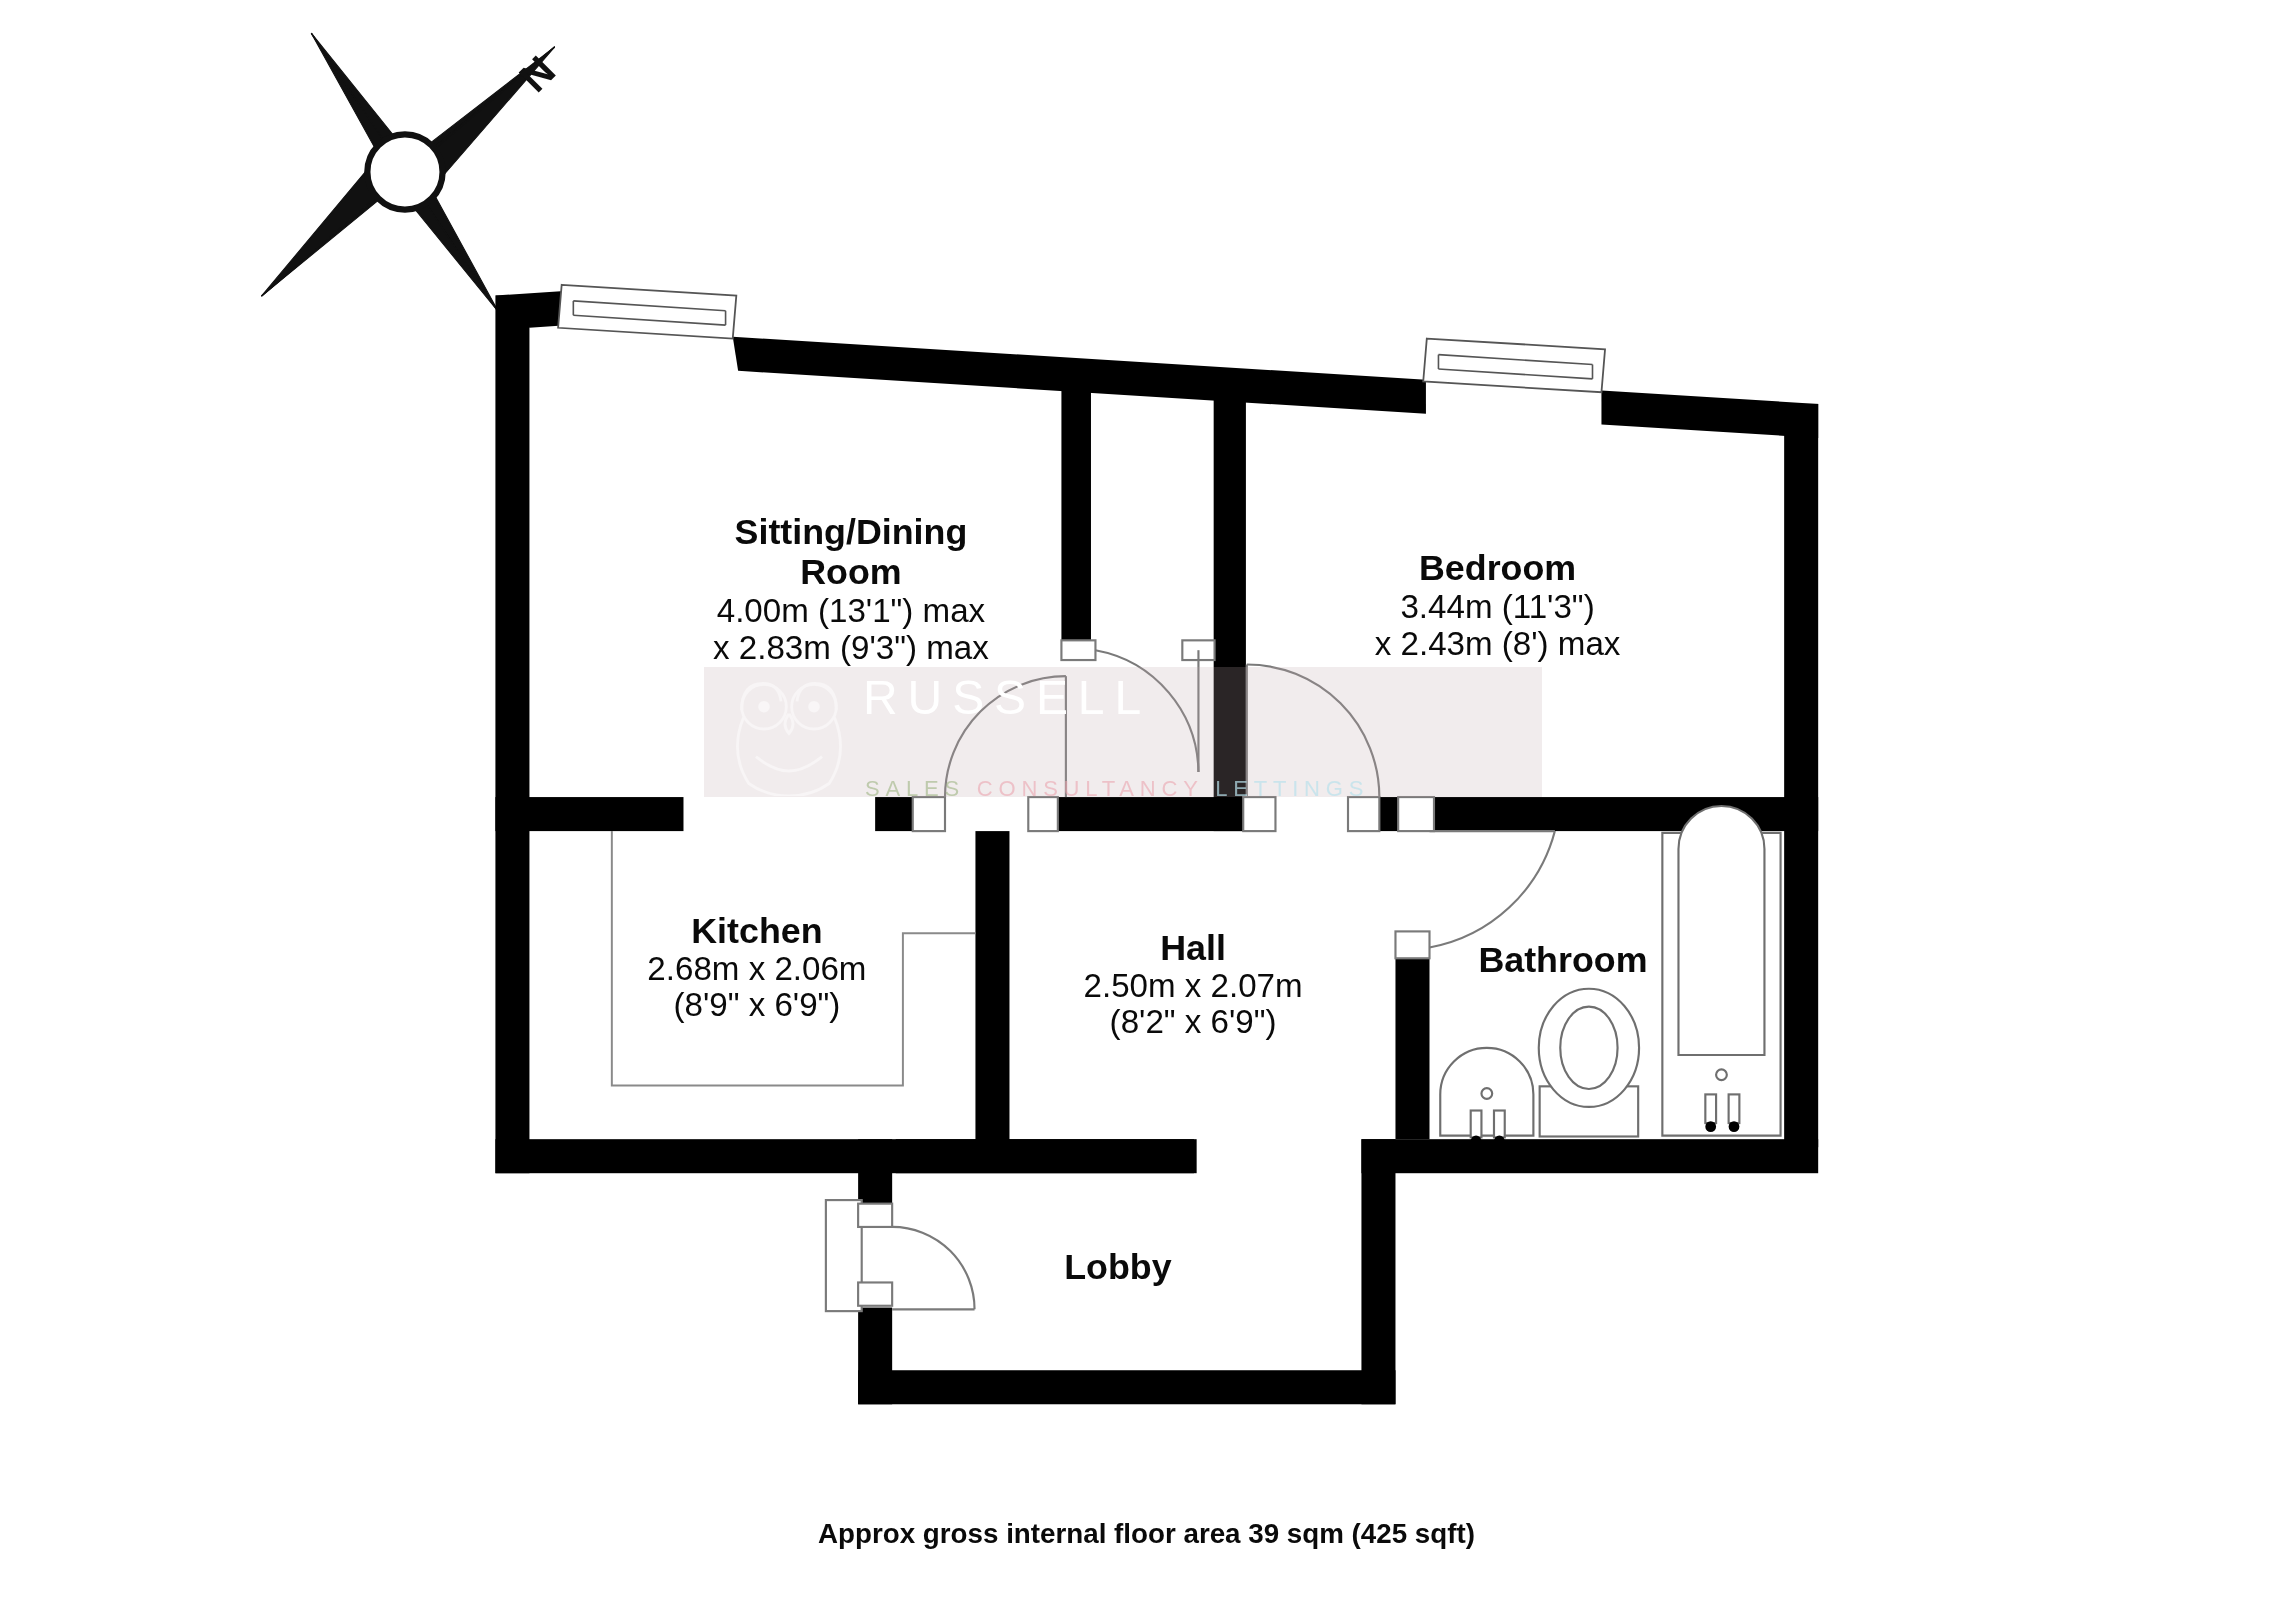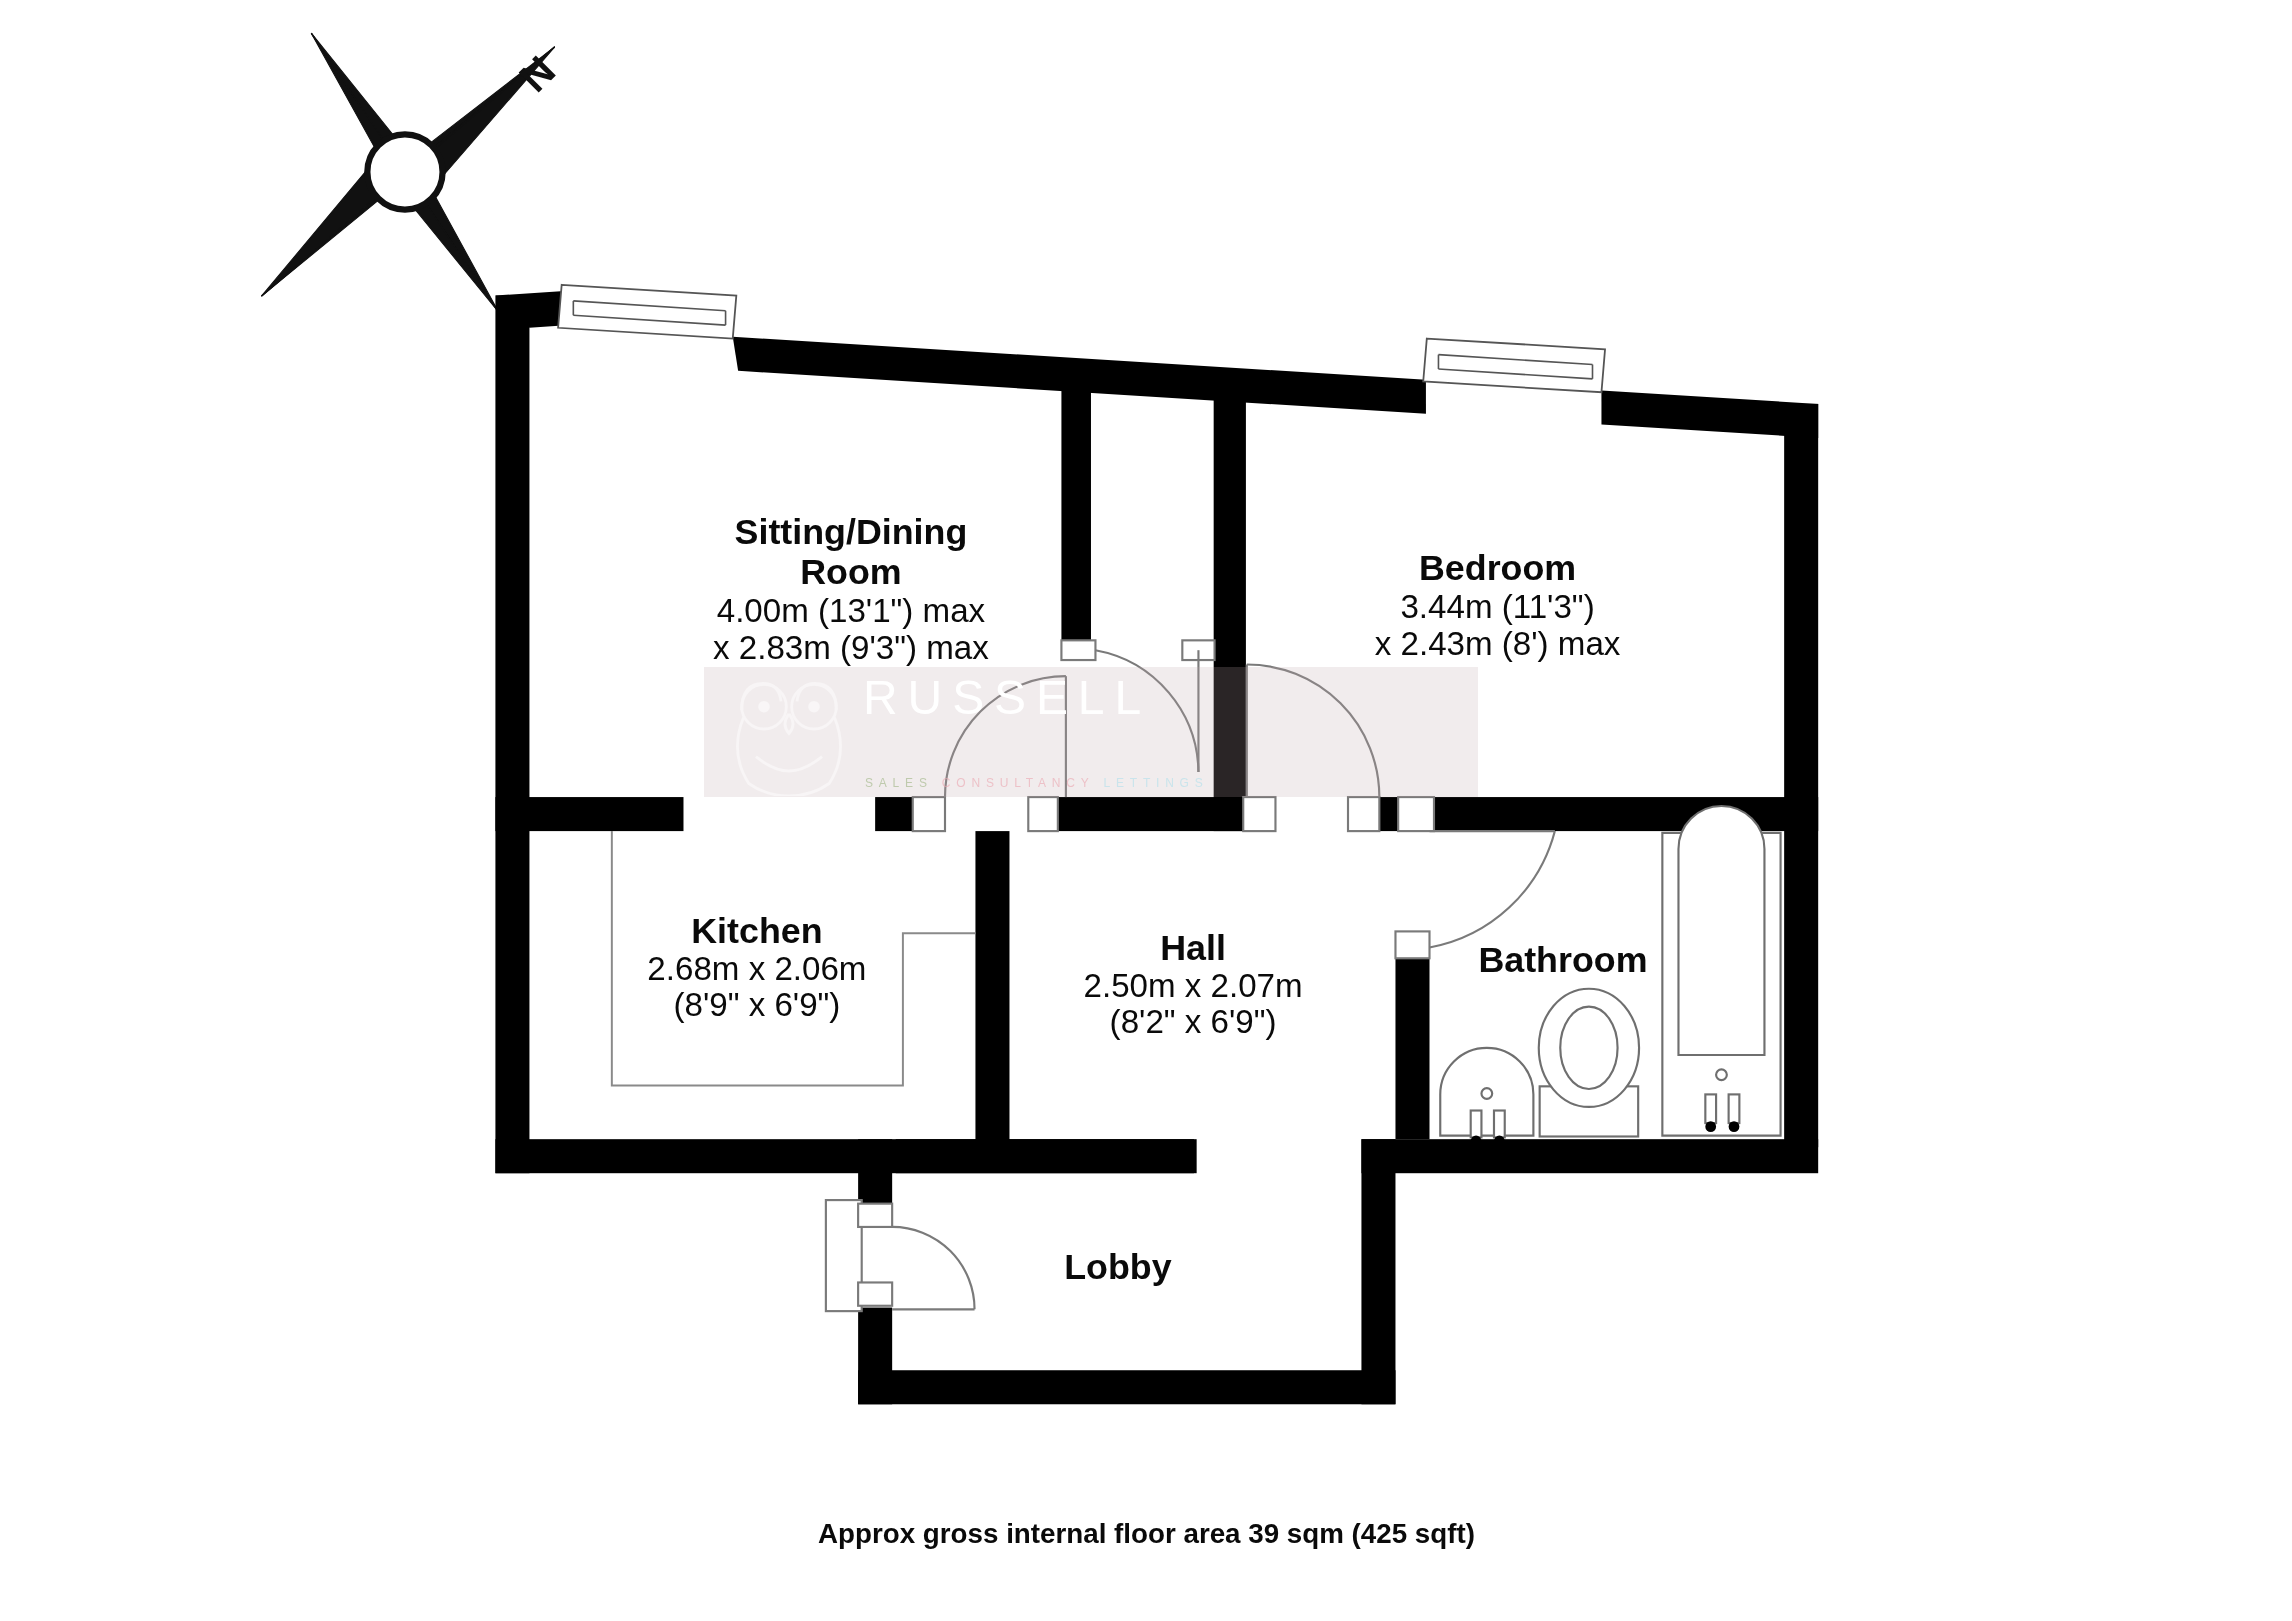--- a/index.html
+++ b/index.html
@@ -64,21 +64,21 @@
     font-weight: bold;
     font-size: 46px;
     fill: #111111;
   }
 
   
   #watermark {
     position: absolute;
     left: 704px;
     top: 667px;
-    width: 774px;
+    width: 838px;
     height: 130px;
     background: rgba(190,170,175,0.22);
     pointer-events: none;
     z-index: 5;
   }
   #watermark .wm-owl {
     position: absolute;
     left: 18px; top: 3.6px;
     width: 134px; height: 125px;
     opacity: .55;
@@ -94,21 +94,21 @@
     font-size: 48px;
     line-height: 48px;
   }
   #watermark .wm-word1 { top: 7.2px; }
   #watermark .wm-word2 { top: 56px; }
   #watermark .wm-tagline {
     position: absolute;
     left: 161px;
     top: 109px;
     font-family: "Liberation Sans", sans-serif;
-    font-size: 12px;
+    font-size: 22px;
     letter-spacing: 5.8px;
     white-space: nowrap;
   }
   #watermark .tg1 { color: rgba(150,175,120,0.55); }
   #watermark .tg2 { color: rgba(235,165,175,0.60); }
   #watermark .tg3 { color: rgba(185,225,235,0.70); }
 </style>
 </head>
 <body>
 

